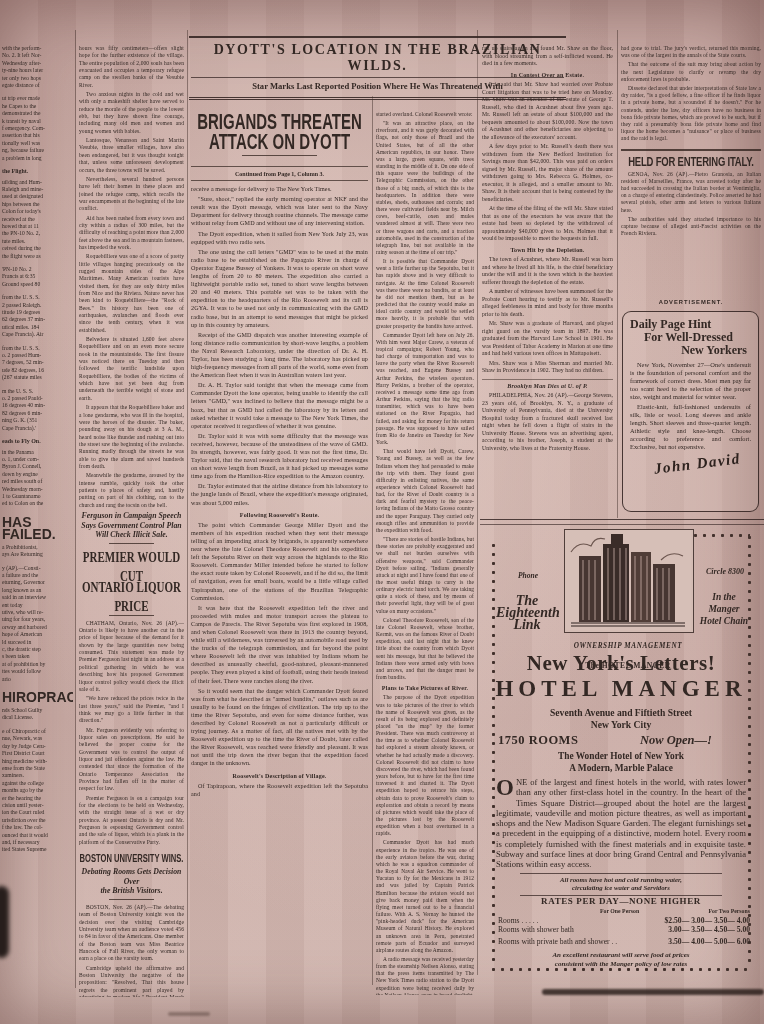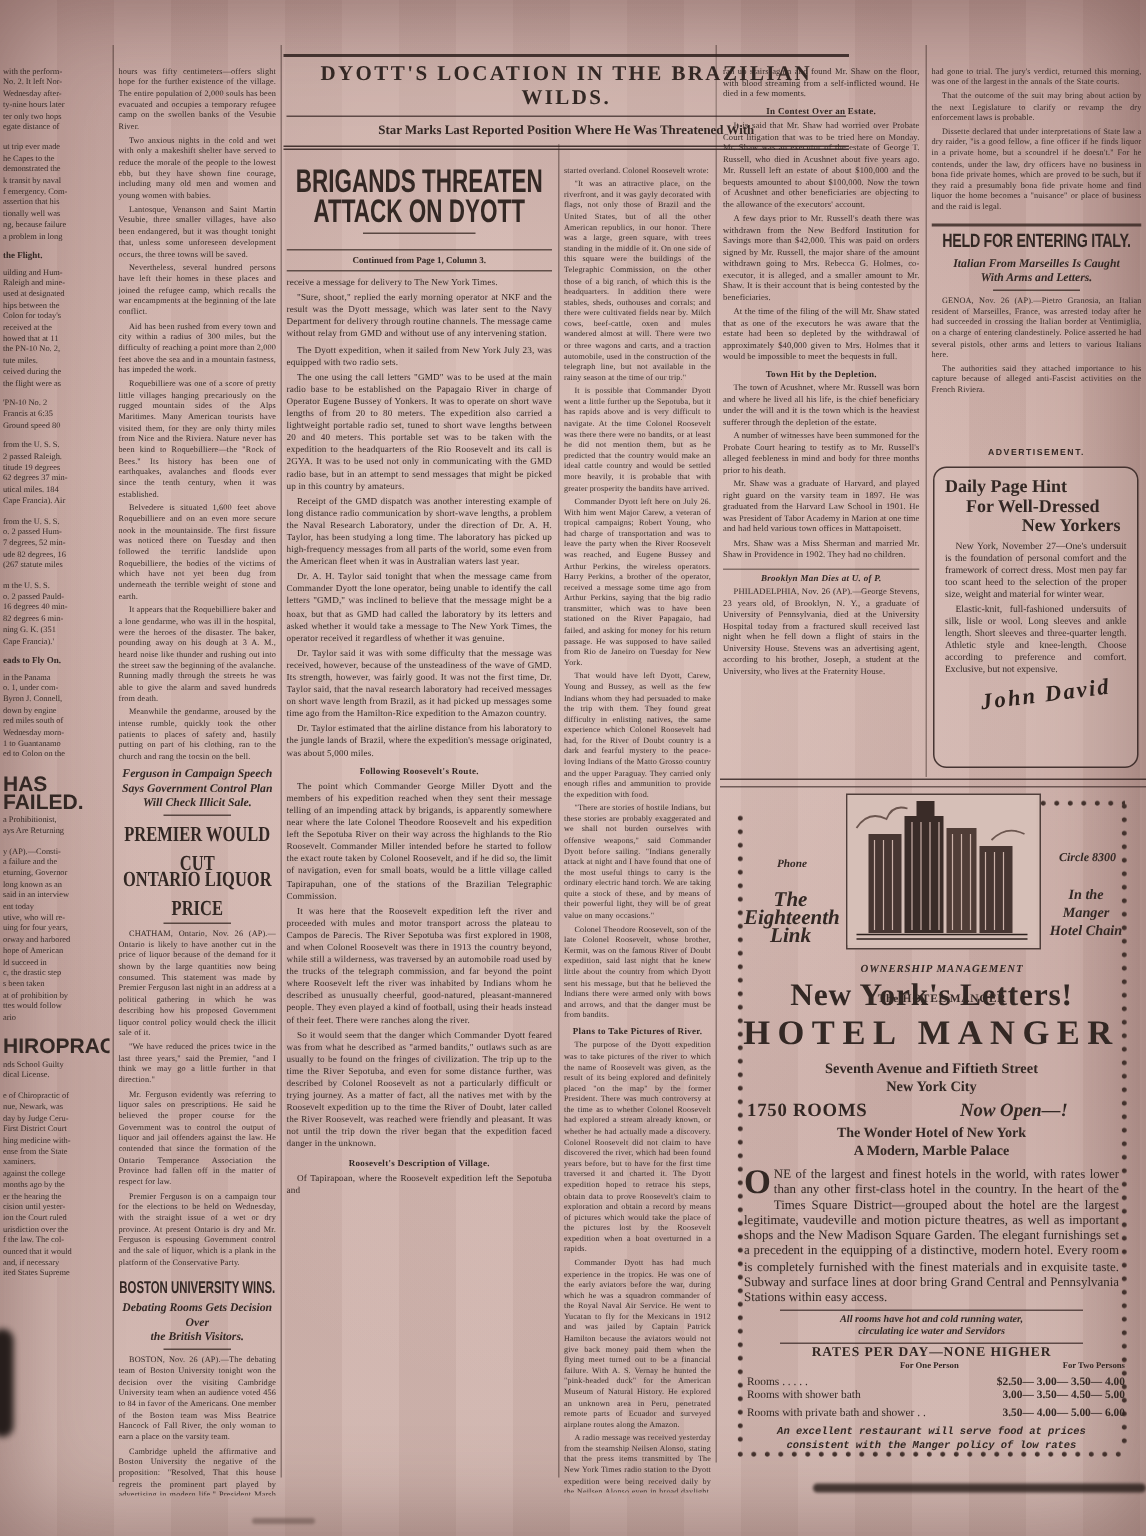--- a/index.html
+++ b/index.html
@@ -83,21 +83,21 @@
   #m-body{position:absolute;left:16px;top:250px;width:250px;font-size:8.6px;line-height:10.3px;text-align:justify;}
   #m-body .dropcap{float:left;font-size:23px;line-height:20px;font-weight:bold;margin:1px 2px 0 0;}
   #m-note{position:absolute;left:40px;top:346px;width:202px;text-align:center;font-style:italic;font-weight:bold;
     font-size:6.8px;line-height:8.4px;border-top:1px solid rgba(45,30,28,.7);border-bottom:1px solid rgba(45,30,28,.7);padding:2px 0;}
   #m-rates-title{position:absolute;left:12px;top:369px;width:258px;text-align:center;font-weight:bold;font-size:9px;letter-spacing:.6px;}
   #m-rates-colheads{position:absolute;left:120px;top:381px;width:150px;font-weight:bold;font-size:5.8px;display:flex;justify-content:space-between;}
   .m-rate-row{position:absolute;left:18px;width:252px;display:flex;justify-content:space-between;font-size:7.6px;}
   #m-row0{top:389px;} #m-row1{top:398px;} #m-row2{top:410px;}
   .m-rate-label{white-space:nowrap;overflow:hidden;}
   .m-rate-vals{font-weight:bold;white-space:nowrap;}
-  #m-footer{position:absolute;left:24px;top:424px;width:234px;text-align:center;font-style:italic;font-weight:bold;font-size:7px;line-height:8.6px;font-family:Liberation Mono, monospace;}
+  #m-footer{position:absolute;left:24px;top:424px;width:234px;text-align:center;font-style:italic;font-weight:bold;font-size:7px;line-height:8.6px;}
   #rule-ad{position:absolute;left:480px;top:519px;width:284px;height:4px;border-top:1.5px solid rgba(45,30,28,.8);border-bottom:1px solid rgba(45,30,28,.6);}
   
   #blob1{position:absolute;left:-6px;top:886px;width:15px;height:72px;background:#191210;border-radius:8px;filter:blur(2px);opacity:.9;}
   #streak{position:absolute;left:542px;top:989px;width:222px;height:6px;background:#251a16;border-radius:3px;filter:blur(1px);opacity:.8;}
   #smudge{position:absolute;left:168px;top:1012px;width:42px;height:4px;background:#6b554f;border-radius:2px;filter:blur(1px);opacity:.6;}
 </style>
 </head>
 <body>
 
 <div id="page">
@@ -293,24 +293,20 @@
       <div class="blk xi">Brooklyn Man Dies at U. of P.</div>
       <div class="blk p">PHILADELPHIA, Nov. 26 (AP).—George Stevens, 23 years old, of Brooklyn, N. Y., a graduate of University of Pennsylvania, died at the University Hospital today from a fractured skull received last night when he fell down a flight of stairs in the University House. Stevens was an advertising agent, according to his brother, Joseph, a student at the University, who lives at the Fraternity House.</div>
     </div>
   <div id="col6" class="col">
       <div class="blk pn">had gone to trial. The jury's verdict, returned this morning, was one of the largest in the annals of the State courts.</div>
       <div class="blk p">That the outcome of the suit may bring about action by the next Legislature to clarify or revamp the dry enforcement laws is probable.</div>
       <div class="blk p">Dissette declared that under interpretations of State law a dry raider, "is a good fellow, a fine officer if he finds liquor in a private home, but a scoundrel if he doesn't." For he contends, under the law, dry officers have no business in bona fide private homes, which are proved to be such, but if they raid a presumably bona fide private home and find liquor the home becomes a "nuisance" or place of business and the raid is legal.</div>
       <div class="blk hl4">
         <div>HELD FOR ENTERING ITALY.</div>
       </div>
-      <div class="blk deck2">
-        <div>Italian From Marseilles Is Caught</div>
-        <div>With Arms and Letters.</div>
-      </div>
       <div class="blk p">GENOA, Nov. 26 (AP).—Pietro Granosia, an Italian resident of Marseilles, France, was arrested today after he had succeeded in crossing the Italian border at Ventimiglia, on a charge of entering clandestinely. Police asserted he had several pistols, other arms and letters to various Italians here.</div>
       <div class="blk p">The authorities said they attached importance to his capture because of alleged anti-Fascist activities on the French Riviera.</div>
     </div>
 
   <div id="advert-label">ADVERTISEMENT.</div>
   <div id="style-ad">
     <div class="sa-t1">Daily Page Hint</div>
     <div class="sa-t2">For Well-Dressed</div>
     <div class="sa-t3">New Yorkers</div>
     <div class="sa-body">New York, November 27—One's undersuit is the foundation of personal comfort and the framework of correct dress. Most men pay far too scant heed to the selection of the proper size, weight and material for winter wear.</div>

